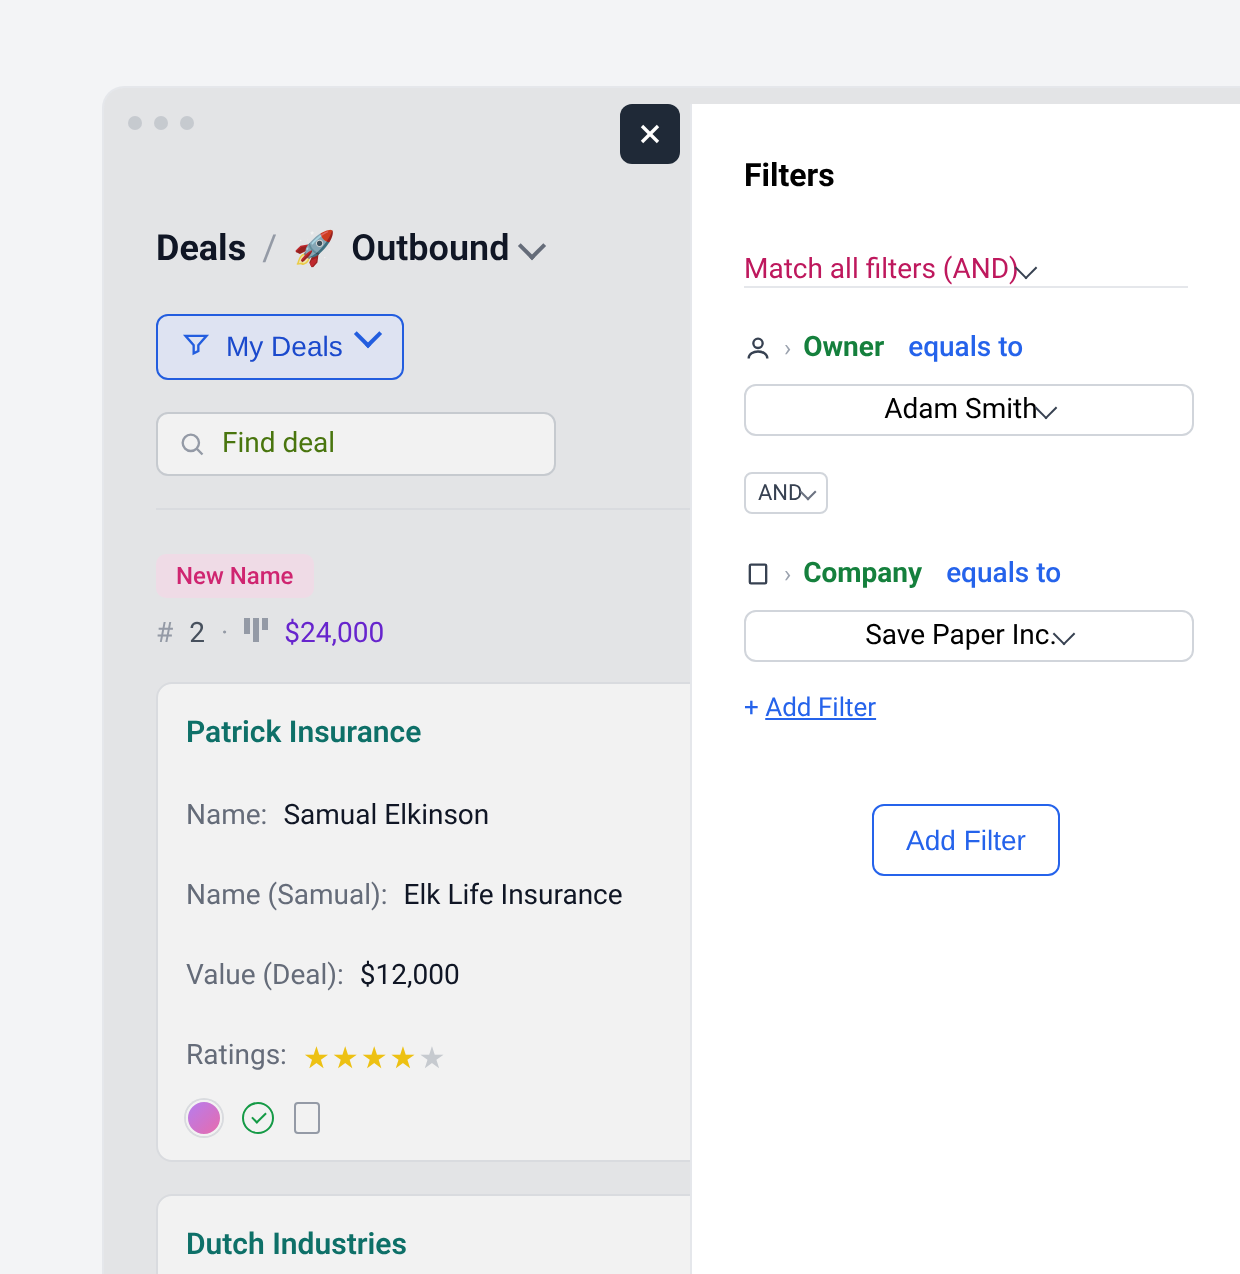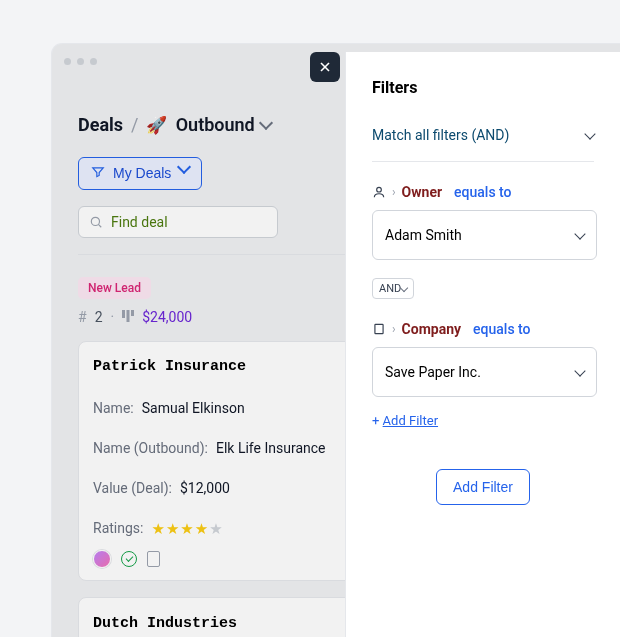--- a/index.html
+++ b/index.html
@@ -97,21 +97,21 @@
     .summary .dot { color:#9ca3af;}
     .card {
       background: #fff;
       border: 1px solid #e5e7eb;
       border-radius: 8px;
       padding: 14px 14px 12px;
       margin-bottom: 16px;
       position: relative;
     }
     .card-title-row { display:flex; justify-content:space-between; align-items:center;}
-    .card-title { color:#000000; font-weight:600; font-size:15px;font-family:Liberation Mono, monospace; }
+    .card-title { color:#0f766e; font-weight:600; font-size:15px; }
     .badge-won { background:#dcfce7; color:#16a34a; font-size:12px; padding:3px 8px; border-radius:4px; font-weight:500;}
     .card-field { display:flex; gap:8px; font-size:14px; margin-top:24px;}
     .card-field .label { color:#6b7280; }
     .stars { display:inline-flex; gap:1px;}
     .star { color:#facc15; font-size:15px; }
     .star.off { color:#d1d5db; }
     .card-icons { display:flex; gap:10px; margin-top:12px; align-items:center;}
     .avatar { width:18px; height:18px; border-radius:50%; background:linear-gradient(135deg,#c084fc,#f472b6); border:1.5px solid #fff; box-shadow:0 0 0 1px #e5e7eb;}
     .check-circ { width:16px; height:16px; border:1.5px solid #16a34a; border-radius:50%; display:flex; align-items:center; justify-content:center;}
     .check-circ::after { content:''; width:6px; height:3px; border-left:1.5px solid #16a34a; border-bottom:1.5px solid #16a34a; transform: rotate(-45deg); margin-top:-2px;}
@@ -133,38 +133,38 @@
     .panel {
       position: absolute;
       top: 52px; bottom: 0;
       left: 345px; right: 0;
       background: #fff;
       border-left: 1px solid #e5e7eb;
       padding: 26px 26px 0;
     }
     .panel h2 { font-size:16px; font-weight:700; margin-bottom: 30px;}
     .match-row {
-      display:flex; justify-content:space-between; align-items:center;
-      font-size:14px; color:#0c4a6e;
-      padding-bottom:18px;
+      display:flex; justify-content:flex-start; align-items:center;
+      font-size:14px; color:#be185d;
+      padding-bottom:0;
       border-bottom:1px solid #e5e7eb;
       cursor:pointer;
     }
     .filter-block { margin-top: 22px; }
     .filter-header { display:flex; align-items:center; gap:6px; font-size:14px; margin-bottom:10px;}
-    .filter-field-name { font-weight:700; color:#7f1d1d; }
+    .filter-field-name { font-weight:700; color:#15803d; }
     .op { color:#2563eb; font-weight:500; margin-left:6px;}
     .crumb-icon { color:#6b7280; display:flex; align-items:center;}
     .crumb-sep { color:#9ca3af; font-size:12px; }
     .select-box {
       border:1px solid #d1d5db;
       border-radius:6px;
-      padding:16px 12px;
+      padding:4px 12px;
       font-size:14px;
-      display:flex; justify-content:space-between; align-items:center;
+      display:flex; justify-content:center; align-items:center;
       cursor:pointer;
       width: 225px;
     }
     .and-chip {
       margin-top:18px;
       display:inline-flex; align-items:center; gap:0;
       border:1px solid #d1d5db;
       border-radius:4px;
       padding:3px 6px;
       font-size:11px;
@@ -243,21 +243,21 @@
             <circle cx="11" cy="11" r="7"></circle>
             <line x1="16" y1="16" x2="21" y2="21"></line>
           </svg>
         <span>Find deal</span>
       </div>
     </div>
 
     <div class="divider"></div>
 
     <div class="lead-row">
-      <span class="badge-new">New Lead</span>
+      <span class="badge-new">New Name</span>
       <div class="lead-tools">
         <span style="cursor:pointer;">
           <svg width="15" height="15" viewBox="0 0 24 24" fill="none" stroke="#9ca3af" stroke-width="2">
               <line x1="12" y1="5" x2="12" y2="19"></line>
               <line x1="5" y1="12" x2="19" y2="12"></line>
             </svg>
         </span>
         <span style="cursor:pointer; color:#9ca3af; letter-spacing:2px;">⋯</span>
       </div>
     </div>
@@ -279,21 +279,21 @@
     <div class="card">
       <div class="card-title-row">
         <span class="card-title">Patrick Insurance</span>
         <span class="badge-won">Won</span>
       </div>
       <div class="card-field">
         <span class="label">Name:</span>
         <span>Samual Elkinson</span>
       </div>
       <div class="card-field">
-        <span class="label">Name (Outbound):</span>
+        <span class="label">Name (Samual):</span>
         <span>Elk Life Insurance</span>
       </div>
       <div class="card-field">
         <span class="label">Value (Deal):</span>
         <span>$12,000</span>
       </div>
       <div class="card-field">
         <span class="label">Ratings:</span>
         <span class="stars">
           <span class="star">★</span>

